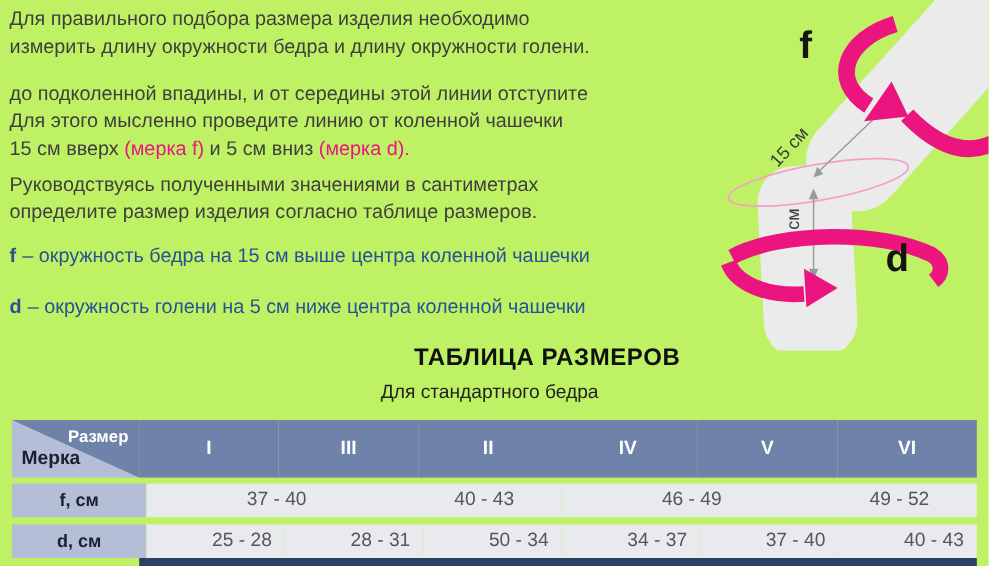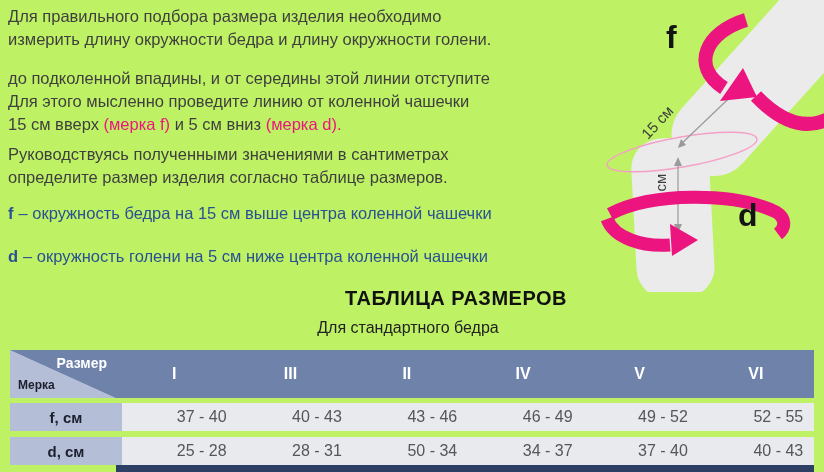--- a/index.html
+++ b/index.html
@@ -17,21 +17,21 @@
   .tbl-subtitle{position:absolute;top:319px;left:0;width:816px;text-align:center;
     font-size:16px;color:#222;}
   .size-table{position:absolute;left:10px;top:350px;width:804px;}
   .t-row{display:flex;}
   .t-head{height:48px;}
   .corner-cell{
     width:106px;position:relative;
     background:linear-gradient(to top right,#b4bed6 49.6%,#6e82aa 50.4%);
   }
   .corner-top{position:absolute;top:5px;right:9px;font-size:14px;font-weight:bold;color:#fff;}
-  .corner-bottom{position:absolute;bottom:6px;left:8px;font-size:12px;font-weight:bold;color:#1c1f2e;}
+  .corner-bottom{position:absolute;bottom:6px;left:8px;font-size:16px;font-weight:bold;color:#1c1f2e;}
   .head-cell{flex:1;background:#6e82aa;color:#fff;font-weight:bold;font-size:16px;
     display:flex;align-items:center;justify-content:center;}
   .gap5{height:5px;}
   .gap6{height:6px;}
   .d-row{height:28px;}
   .label-cell{width:112px;background:#b4bed6;color:#1c1f2e;font-weight:bold;font-size:15px;
     display:flex;align-items:center;justify-content:center;}
   .val-cell{flex:1;background:#e8eaee;color:#55565a;font-size:16px;
     display:flex;align-items:center;justify-content:center;padding-left:44px;}
   .footer-bar{margin-left:106px;height:7px;background:#2e3f66;}
@@ -122,24 +122,22 @@
       <div class="head-cell">V</div>
       <div class="head-cell">VI</div>
     </div>
 
     <div class="gap5"></div>
 
     <div class="t-row d-row">
       <div class="label-cell">f, см</div>
       <div class="val-cell">37 - 40</div>
       <div class="val-cell">40 - 43</div>
-      <div class="val-cell">43 - 46</div>
       <div class="val-cell">46 - 49</div>
       <div class="val-cell">49 - 52</div>
-      <div class="val-cell">52 - 55</div>
     </div>
 
     <div class="gap6"></div>
 
     <div class="t-row d-row">
       <div class="label-cell">d, см</div>
       <div class="val-cell">25 - 28</div>
       <div class="val-cell">28 - 31</div>
       <div class="val-cell">50 - 34</div>
       <div class="val-cell">34 - 37</div>

